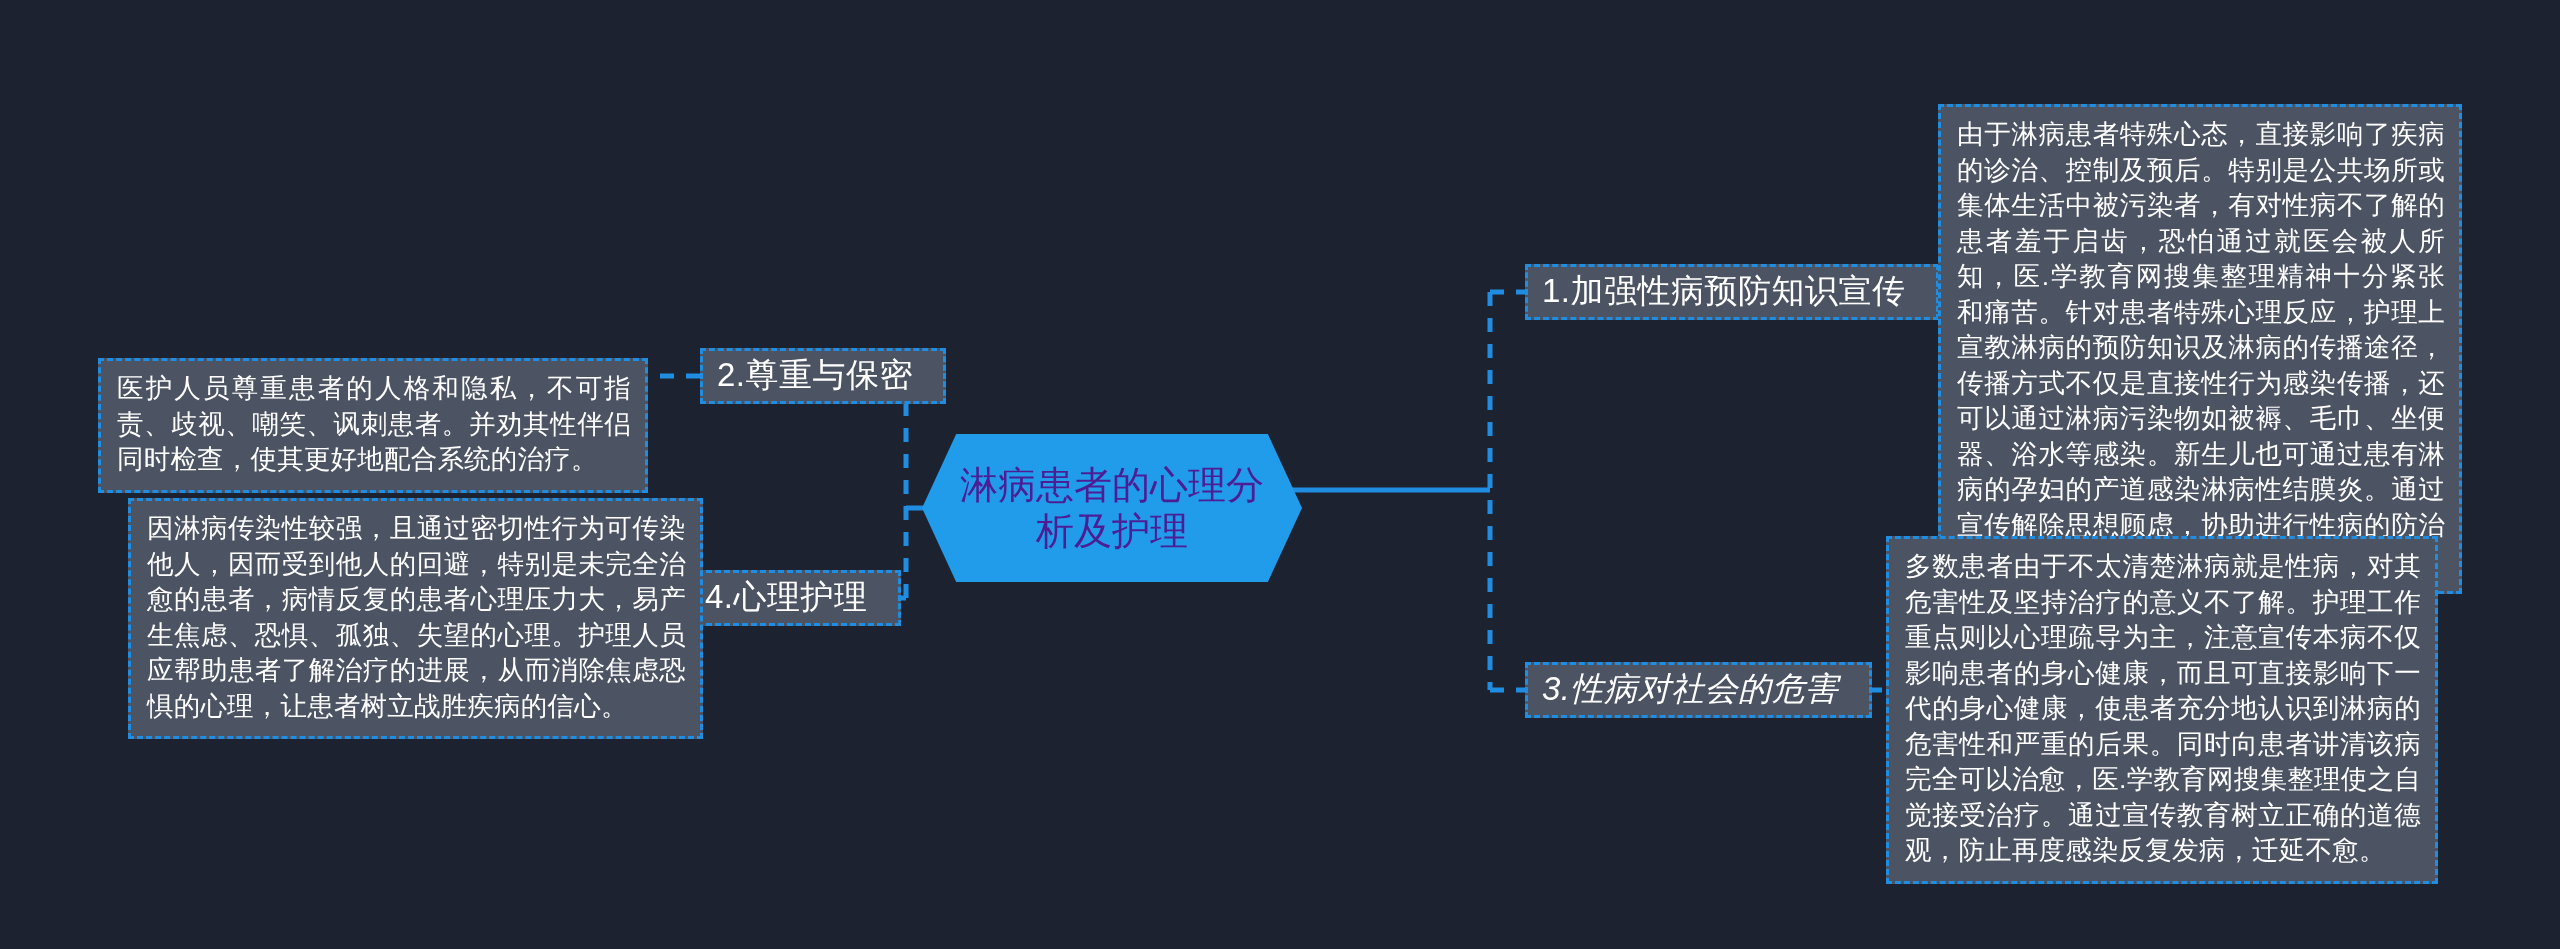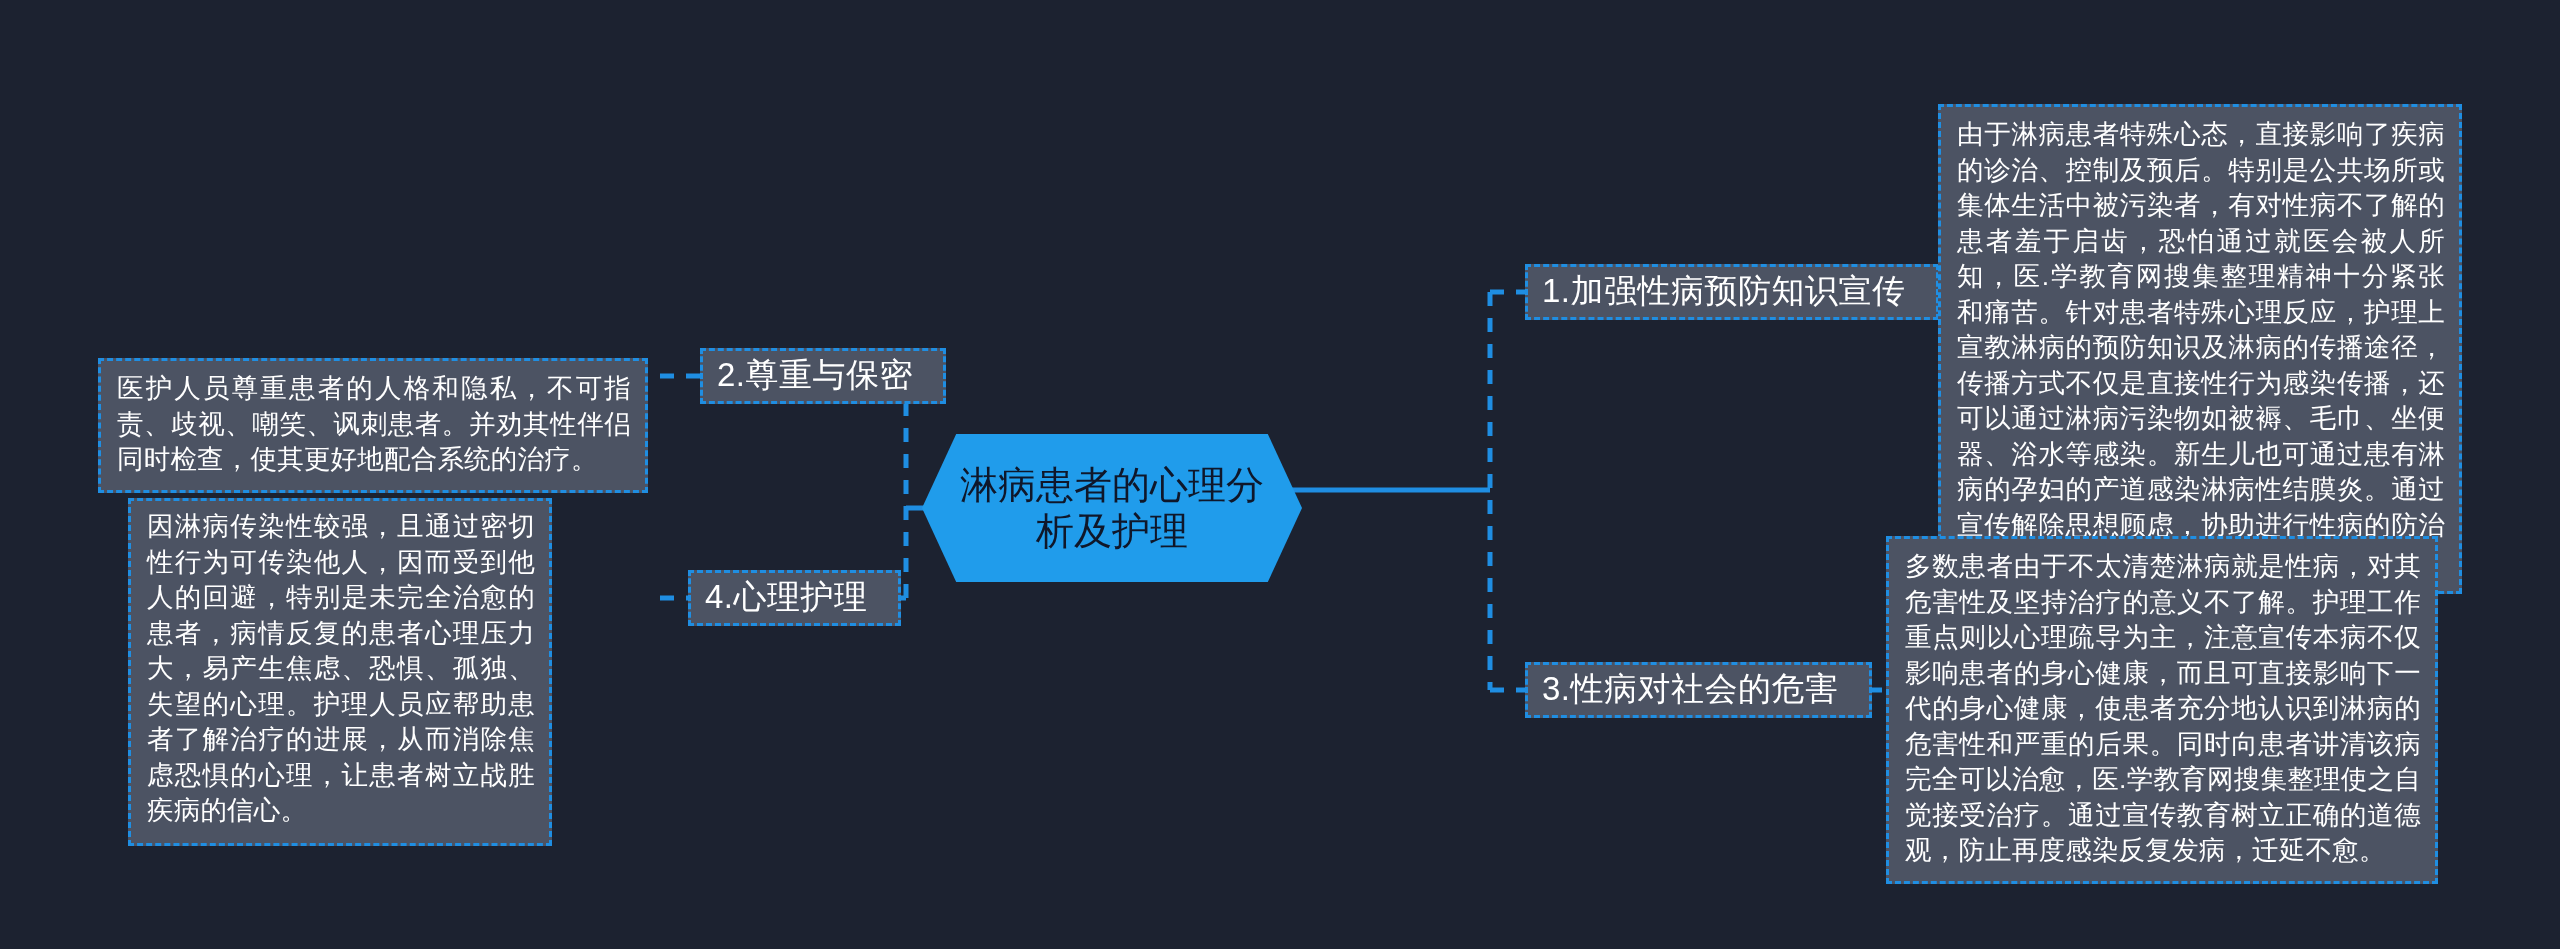--- a/index.html
+++ b/index.html
@@ -66,21 +66,21 @@
   }
 
   
   #center-node {
     position: absolute;
     left: 922px;
     top: 434px;
     width: 380px;
     height: 148px;
     background: #209ceb;
-    color: #0f172a;
+    color: #4c1d95;
     display: flex;
     align-items: center;
     justify-content: flex-end;
     text-align: center;
     font-size: 38px;
     line-height: 1.22;
     padding: 0 34px;
     box-sizing: border-box;
     z-index: 6;
     -webkit-clip-path: polygon(9% 0%, 91% 0%, 100% 50%, 91% 100%, 9% 100%, 0% 50%);
@@ -88,24 +88,24 @@
   }
   #center-node .label {
     display: block;
     width: 100%;
   }
 
   
   #node-b2 { left: 700px;  top: 348px; height: 56px; }
   #node-b4 { left: 668px;  top: 570px; height: 56px; margin-left: 20px; }
   #node-b1 { left: 1525px; top: 264px; height: 56px; }
-  #node-b3 { left: 1525px; top: 662px; height: 56px; }
+  #node-b3 { left: 1525px; top: 662px; height: 56px; font-style: italic; }
 
   #leaf-2 { left: 98px;   top: 330px;  width: 550px; margin-top: 28px; }
-  #leaf-4 { left: 128px;  top: 498px;  width: 424px; font-family: Liberation Mono, monospace; }
+  #leaf-4 { left: 128px;  top: 498px;  width: 575px; }
   #leaf-1 { left: 1938px; top: 104px;  width: 524px; }
   #leaf-3 { left: 1886px; top: 536px;  width: 552px; }
 </style>
 </head>
 <body>
 
 <div id="canvas">
 
   <svg id="connectors" viewBox="0 0 2560 949" xmlns="http://www.w3.org/2000/svg">
 

